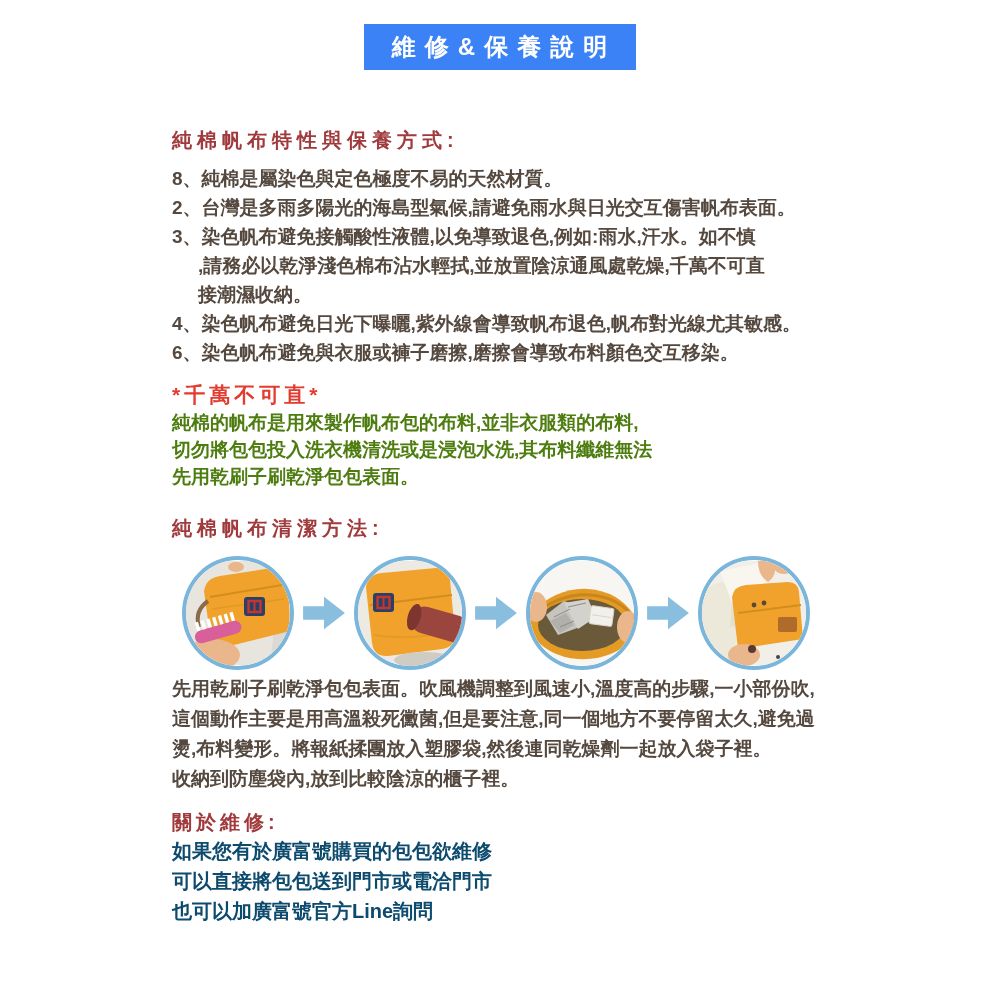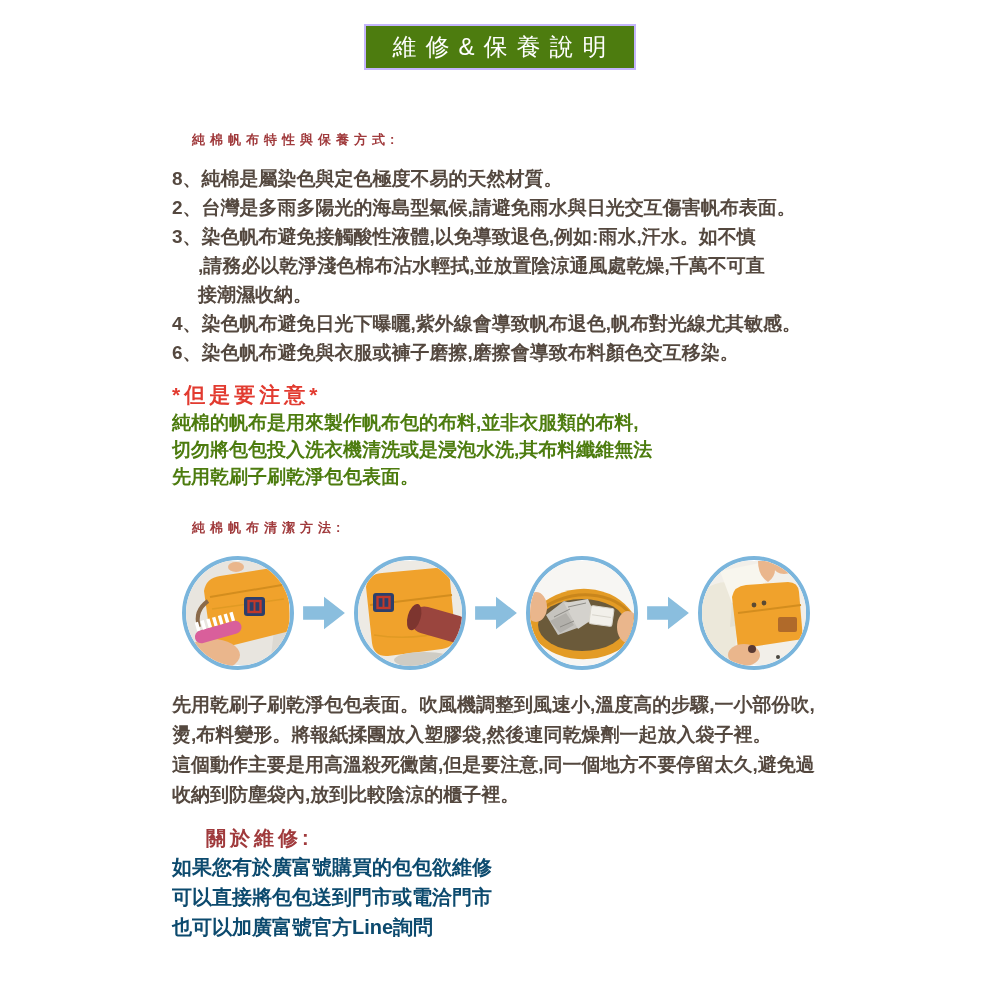--- a/index.html
+++ b/index.html
@@ -4,30 +4,29 @@
 <style>
   * { margin:0; padding:0; box-sizing:border-box; }
   html,body { background:#ffffff; }
   body {
     width:1000px; height:1000px; position:relative; overflow:hidden;
     font-family:"Liberation Sans","DejaVu Sans",sans-serif;
     color:#54483f;
   }
   .header-wrap { text-align:center; padding-top:24px; }
   .header-box {
-    display:inline-block; background:#4d7c0f; border:2px solid #c4b5fd;
-    color:#ffffff; font-size:24px; font-weight:400; letter-spacing:9px;
+    display:inline-block; background:#3b82f6; border:2px solid #3b82f6;
+    color:#ffffff; font-size:24px; font-weight:700; letter-spacing:9px;
     padding:9px 18px 9px 26px; line-height:1;
   }
   .content { width:700px; margin:0 0 0 172px; padding-top:56px; }
 
   .red-heading {
-    color:#a03a3c; font-size:13px; font-weight:700; letter-spacing:5px;
+    color:#a03a3c; font-size:20px; font-weight:700; letter-spacing:5px;
     line-height:28px;
-    margin-left:20px;
   }
   .care-list { margin-top:10px; }
   .line { font-size:19px; font-weight:600; line-height:29px; color:#54483f; }
   .ind1 { padding-left:26px; }
 
   .notice { margin-top:14px; }
   .notice-heading { color:#e23b30; font-size:21px; font-weight:700; letter-spacing:4px; line-height:28px; }
   .notice-line { color:#4d7c0f; font-size:19px; font-weight:700; line-height:27px; }
 
   .cleaning-heading { margin-top:24px; }
@@ -36,25 +35,25 @@
     display:flex; align-items:center; gap:9px; margin-top:10px; margin-left:10px;
     height:122px;
   }
   .step-circle {
     width:112px; height:114px; border-radius:50%;
     border:4px solid #7ab5dc; overflow:hidden; background:#fff; flex:0 0 auto;
   }
   .step-circle svg { display:block; width:104px; height:106px; }
   .step-arrow { flex:0 0 auto; }
 
-  .clean-paragraph { margin-top:16px; }
+  .clean-paragraph { }
   .clean-paragraph .line { line-height:30px; }
 
   .repair { margin-top:14px; }
-  .repair-heading { color:#a03a3c; font-size:20px; font-weight:700; letter-spacing:4px; line-height:28px;margin-left:34px; }
+  .repair-heading { color:#a03a3c; font-size:20px; font-weight:700; letter-spacing:4px; line-height:28px; }
   .repair-line { font-size:20px; font-weight:600; line-height:30px; color:#0c4a6e; }
 </style>
 </head>
 <body>
 
 <div class="header-wrap">
   <div class="header-box">維修&amp;保養說明</div>
 </div>
 
 <div class="content">
@@ -64,21 +63,21 @@
     <div class="line">8、純棉是屬染色與定色極度不易的天然材質。</div>
     <div class="line">2、台灣是多雨多陽光的海島型氣候,請避免雨水與日光交互傷害帆布表面。</div>
     <div class="line">3、染色帆布避免接觸酸性液體,以免導致退色,例如:雨水,汗水。如不慎</div>
     <div class="line ind1">,請務必以乾淨淺色棉布沾水輕拭,並放置陰涼通風處乾燥,千萬不可直</div>
     <div class="line ind1">接潮濕收納。</div>
     <div class="line">4、染色帆布避免日光下曝曬,紫外線會導致帆布退色,帆布對光線尤其敏感。</div>
     <div class="line">6、染色帆布避免與衣服或褲子磨擦,磨擦會導致布料顏色交互移染。</div>
   </div>
 
   <div class="notice">
-    <div class="notice-heading">*但是要注意*</div>
+    <div class="notice-heading">*千萬不可直*</div>
     <div class="notice-line">純棉的帆布是用來製作帆布包的布料,並非衣服類的布料,</div>
     <div class="notice-line">切勿將包包投入洗衣機清洗或是浸泡水洗,其布料纖維無法</div>
     <div class="notice-line">先用乾刷子刷乾淨包包表面。</div>
   </div>
 
   <div class="red-heading cleaning-heading">純棉帆布清潔方法:</div>
 
   <div class="step-strip">
 
     <div class="step-circle">
@@ -181,22 +180,22 @@
             <circle cx="83" cy="98" r="2"></circle>
             <circle cx="90" cy="96" r="2"></circle>
         </g>
       </svg>
     </div>
 
   </div>
 
   <div class="clean-paragraph">
     <div class="line">先用乾刷子刷乾淨包包表面。吹風機調整到風速小,溫度高的步驟,一小部份吹,</div>
+    <div class="line">這個動作主要是用高溫殺死黴菌,但是要注意,同一個地方不要停留太久,避免過</div>
     <div class="line">燙,布料變形。將報紙揉團放入塑膠袋,然後連同乾燥劑一起放入袋子裡。</div>
-    <div class="line">這個動作主要是用高溫殺死黴菌,但是要注意,同一個地方不要停留太久,避免過</div>
     <div class="line">收納到防塵袋內,放到比較陰涼的櫃子裡。</div>
   </div>
 
   <div class="repair">
     <div class="repair-heading">關於維修:</div>
     <div class="repair-line">如果您有於廣富號購買的包包欲維修</div>
     <div class="repair-line">可以直接將包包送到門市或電洽門市</div>
     <div class="repair-line">也可以加廣富號官方Line詢問</div>
   </div>
 

